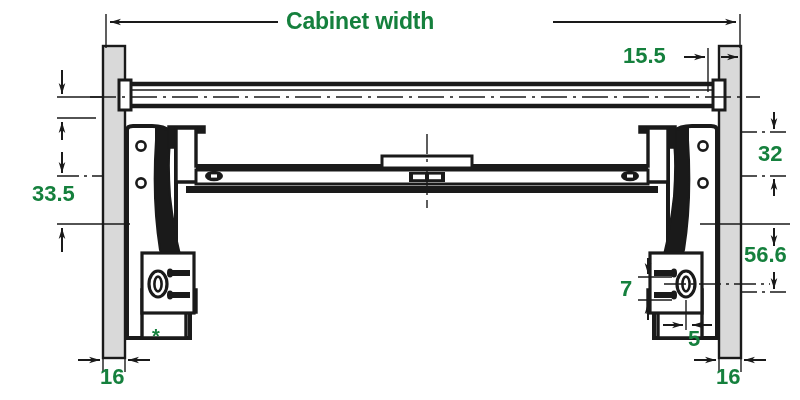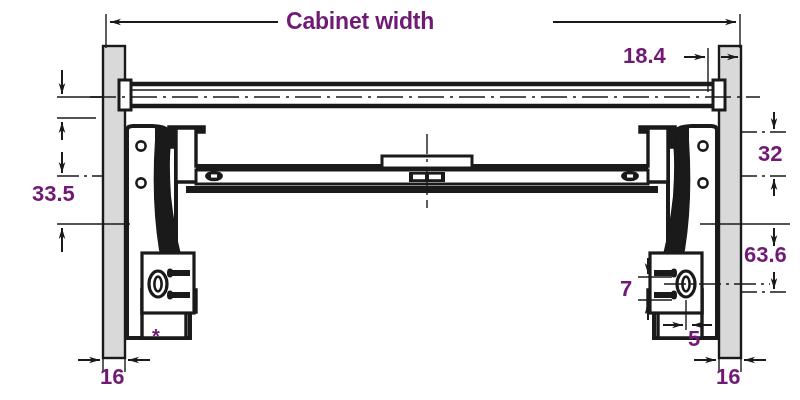--- a/index.html
+++ b/index.html
@@ -8,21 +8,21 @@
     width:800px;height:400px;
     background:#ffffff;
     font-family:"Liberation Sans", sans-serif;
     overflow:hidden;
   }
   #svg-drawing{position:absolute;left:0;top:0;width:800px;height:400px;}
   .dimlabel{
     position:absolute;
     font-family:"Liberation Sans", sans-serif;
     font-weight:bold;
-    color:#701a75;
+    color:#15803d;
     white-space:nowrap;
     line-height:1;
     user-select:none;
   }
   .lbl-cabinet{font-size:23px;letter-spacing:-0.2px;}
   .lbl-big{font-size:22px;}
   .lbl-min{font-size:22px;}
   .lbl-star{font-size:20px;font-weight:bold;}
 </style>
 </head>
@@ -241,25 +241,25 @@
       <line x1="664" y1="284" x2="770" y2="284" stroke="#1a1a1a" stroke-width="1.4" stroke-dasharray="22,5,3,5"></line>
     </g>
 
   </svg>
 
   <div class="dimlabel lbl-cabinet" style="left:286px;top:10px;">Cabinet width</div>
 
 
   <div class="dimlabel lbl-big" style="left:32px;top:183px;">33.5</div>
 
-  <div class="dimlabel lbl-big" style="left:623px;top:45px;">18.4</div>
+  <div class="dimlabel lbl-big" style="left:623px;top:45px;">15.5</div>
 
   <div class="dimlabel lbl-big" style="left:758px;top:143px;">32</div>
 
-  <div class="dimlabel lbl-big" style="left:744px;top:244px;">63.6</div>
+  <div class="dimlabel lbl-big" style="left:744px;top:244px;">56.6</div>
 
   <div class="dimlabel lbl-big" style="left:100px;top:366px;">16</div>
 
   <div class="dimlabel lbl-big" style="left:716px;top:366px;">16</div>
 
   <div class="dimlabel lbl-big" style="left:620px;top:278px;">7</div>
 
   <div class="dimlabel lbl-big" style="left:688px;top:328px;">5</div>
 
   <div class="dimlabel lbl-star" style="left:152px;top:326px;">*</div>

